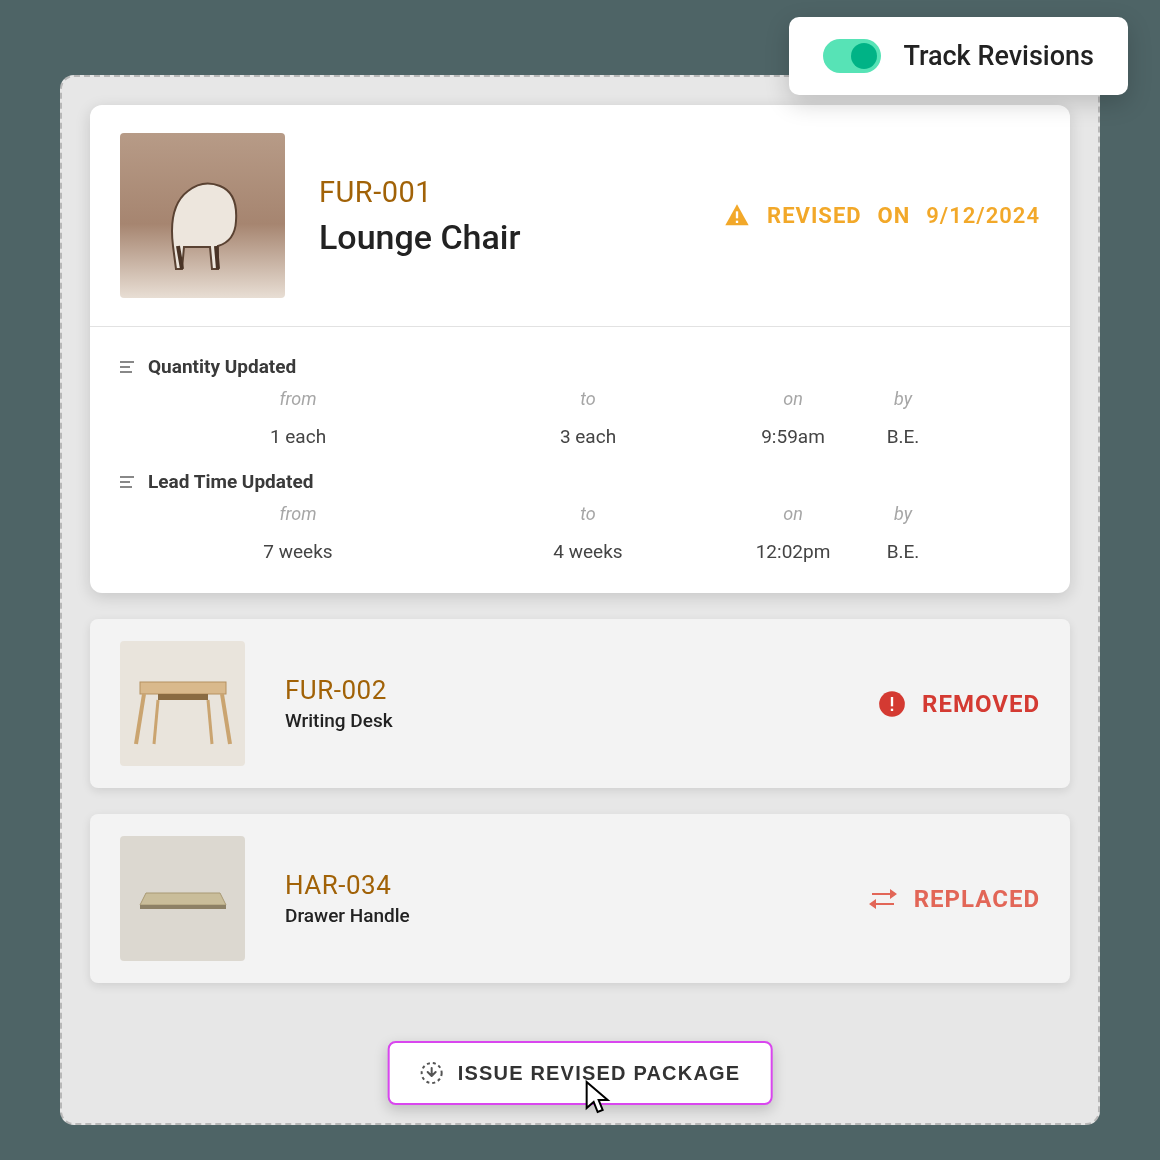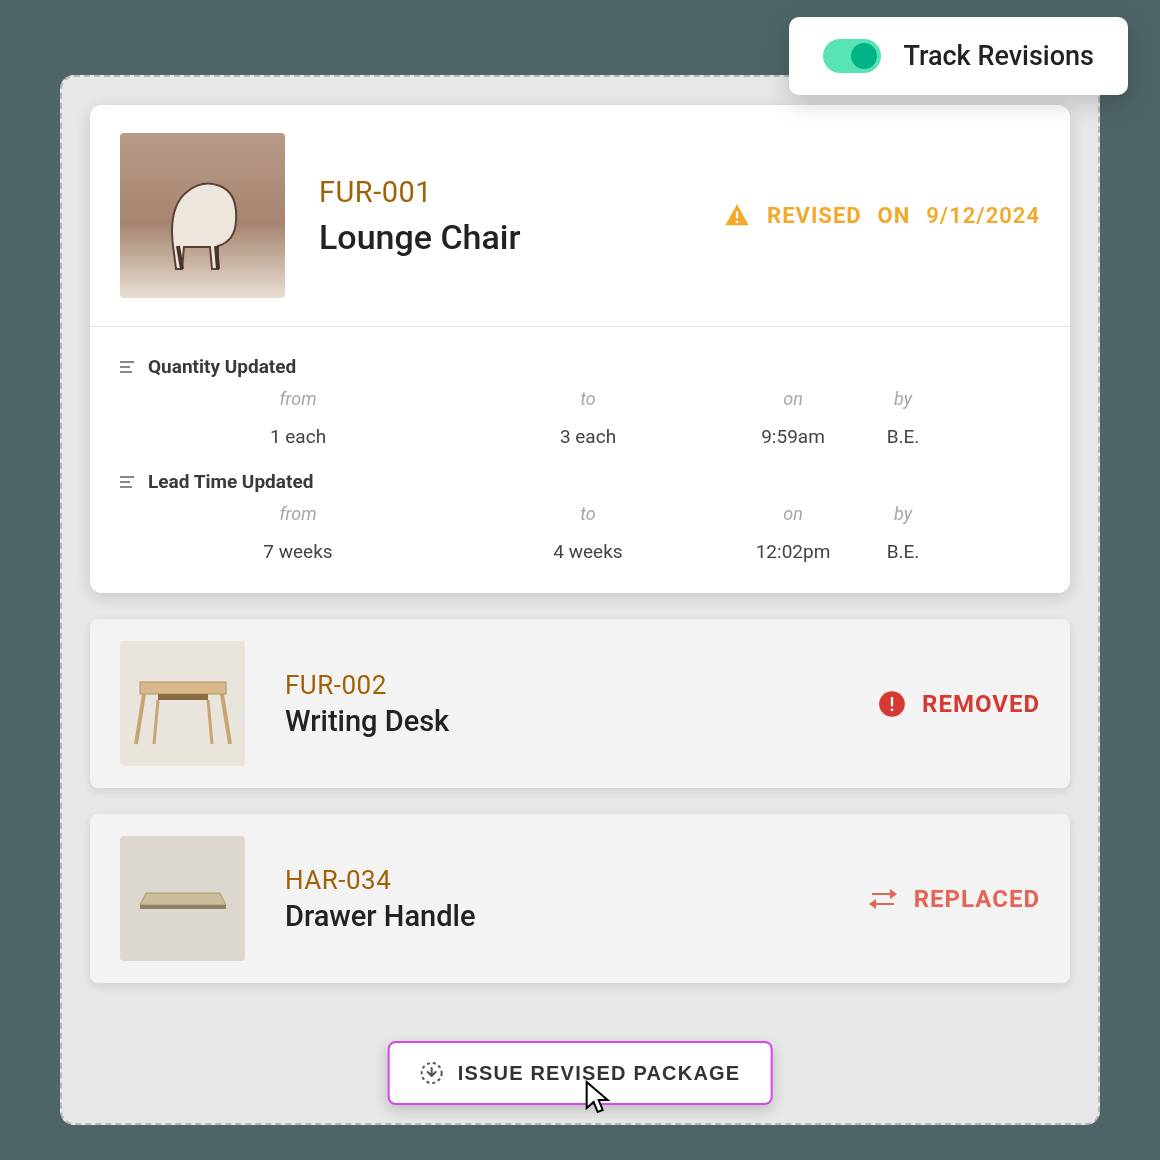--- a/index.html
+++ b/index.html
@@ -152,21 +152,21 @@
 }
 .muted-card .thumb-sm {
   width: 125px;
   height: 125px;
   background: #e9e4dc;
   border-radius: 4px;
   display:flex; align-items:center; justify-content:center;
   flex-shrink:0;
 }
 .muted-card .sku { font-size: 26px; margin-bottom: 4px; }
-.muted-card .item-name { font-size: 29px; }
+.muted-card .item-name { font-size: 19px; }
 .status {
   display: flex;
   align-items: center;
   gap: 16px;
   font-weight: 700;
   font-size: 24px;
   letter-spacing: 1px;
 }
 .status-removed { color: #d43a32; }
 .status-replaced { color: #e26657; }

